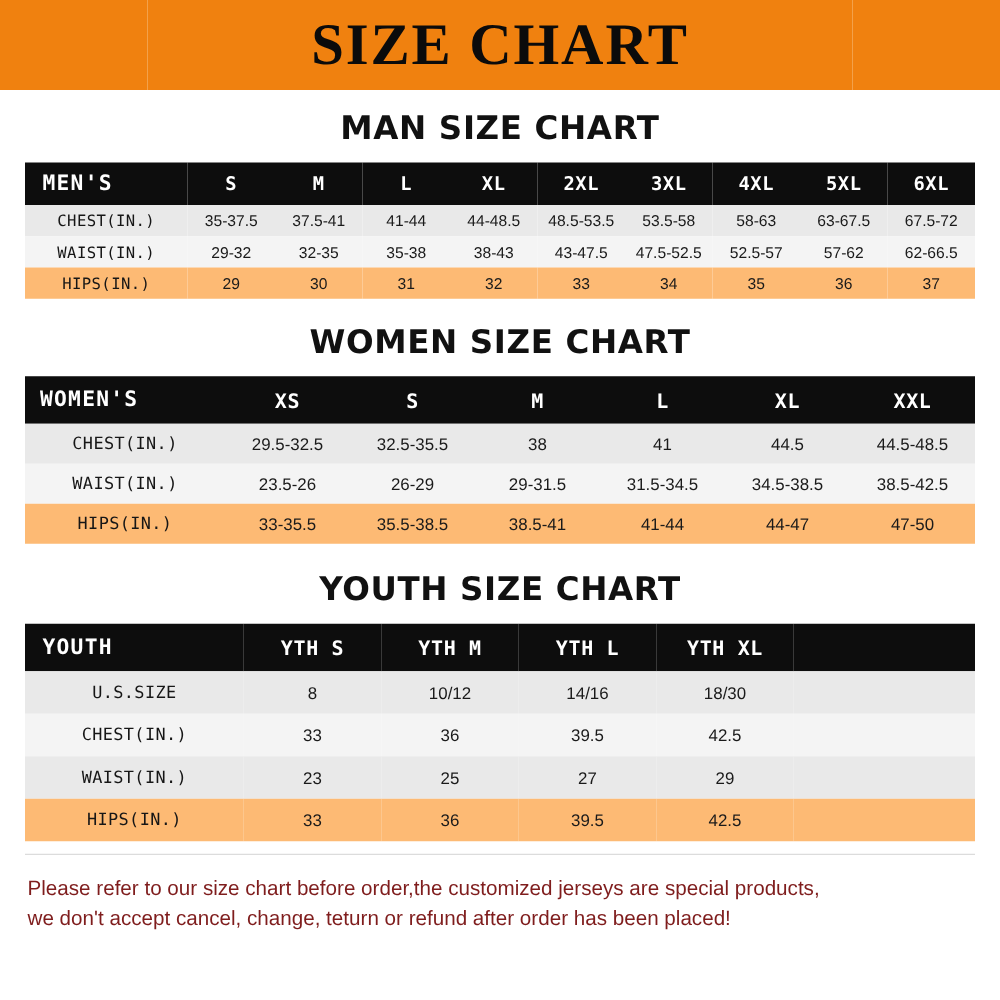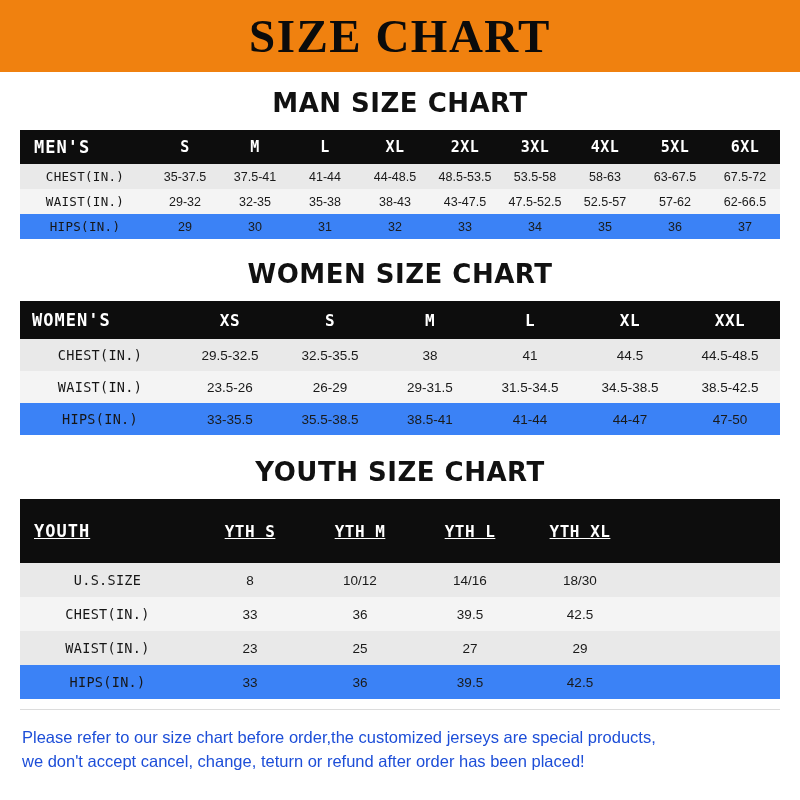--- a/index.html
+++ b/index.html
@@ -113,38 +113,38 @@
   }
   table.size-table td.rowlabel {
     font-family: "DejaVu Sans Mono", monospace;
     font-size: 12.5px;
     letter-spacing: 0.3px;
     text-align: center;
     color: #161616;
   }
   tr.band-light td { background: #e9e9e9; }
   tr.band-mid td { background: #f4f4f4; }
-  tr.band-gray td { background: #3b82f6; }
+  tr.band-gray td { background: #fdba74; }
 
   
   table.women-table tr.head-row td { font-size: 16px; padding: 9px 0; }
   table.women-table tr.head-row td.rowlabel { font-size: 17px; padding-left: 12px; }
   table.women-table td { font-size: 13.5px; padding: 8px 0; }
   table.women-table td.rowlabel { font-size: 13.5px; }
 
   
-  table.youth-table tr.head-row td { font-size: 16px; padding: 22px 0; text-decoration: underline; }
+  table.youth-table tr.head-row td { font-size: 16px; padding: 9px 0; }
   table.youth-table tr.head-row td.rowlabel { font-size: 17px; }
   table.youth-table td { font-size: 13.5px; padding: 9px 0; }
   table.youth-table td.rowlabel { font-size: 13.5px; }
 
   .footer-note {
     margin: 16px auto 0 auto;
     width: 756px;
-    color: #1d4ed8;
+    color: #7f1d1d;
     font-size: 16.5px;
     line-height: 1.45;
     font-family: "Liberation Sans", sans-serif;
     text-align: left;
   }
   .footer-note .line { display: block; }
   .divider {
     width: 760px;
     margin: 10px auto 0 auto;
     border-top: 1px solid #dcdcdc;

